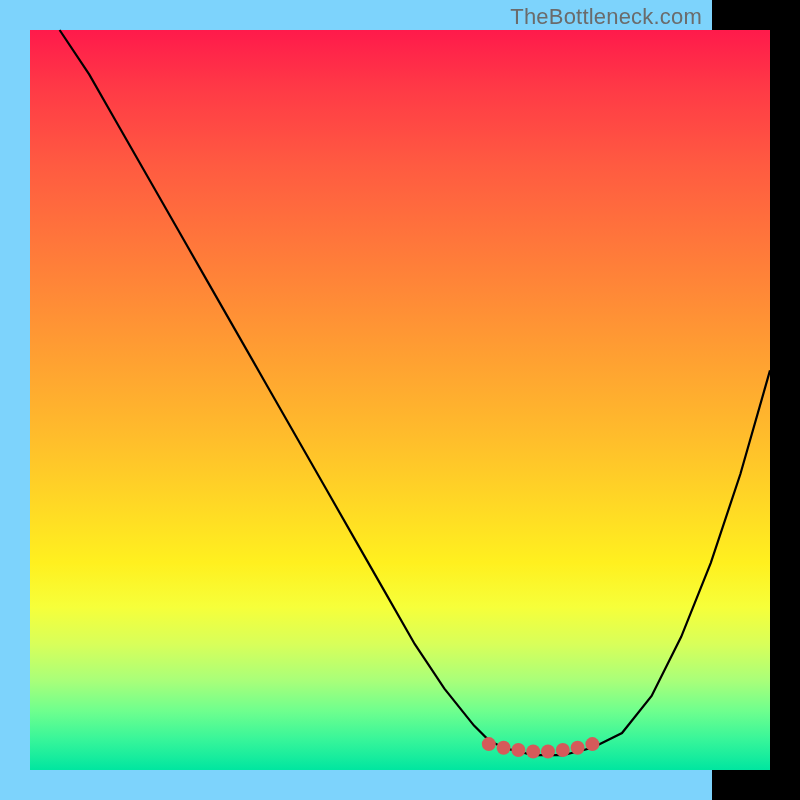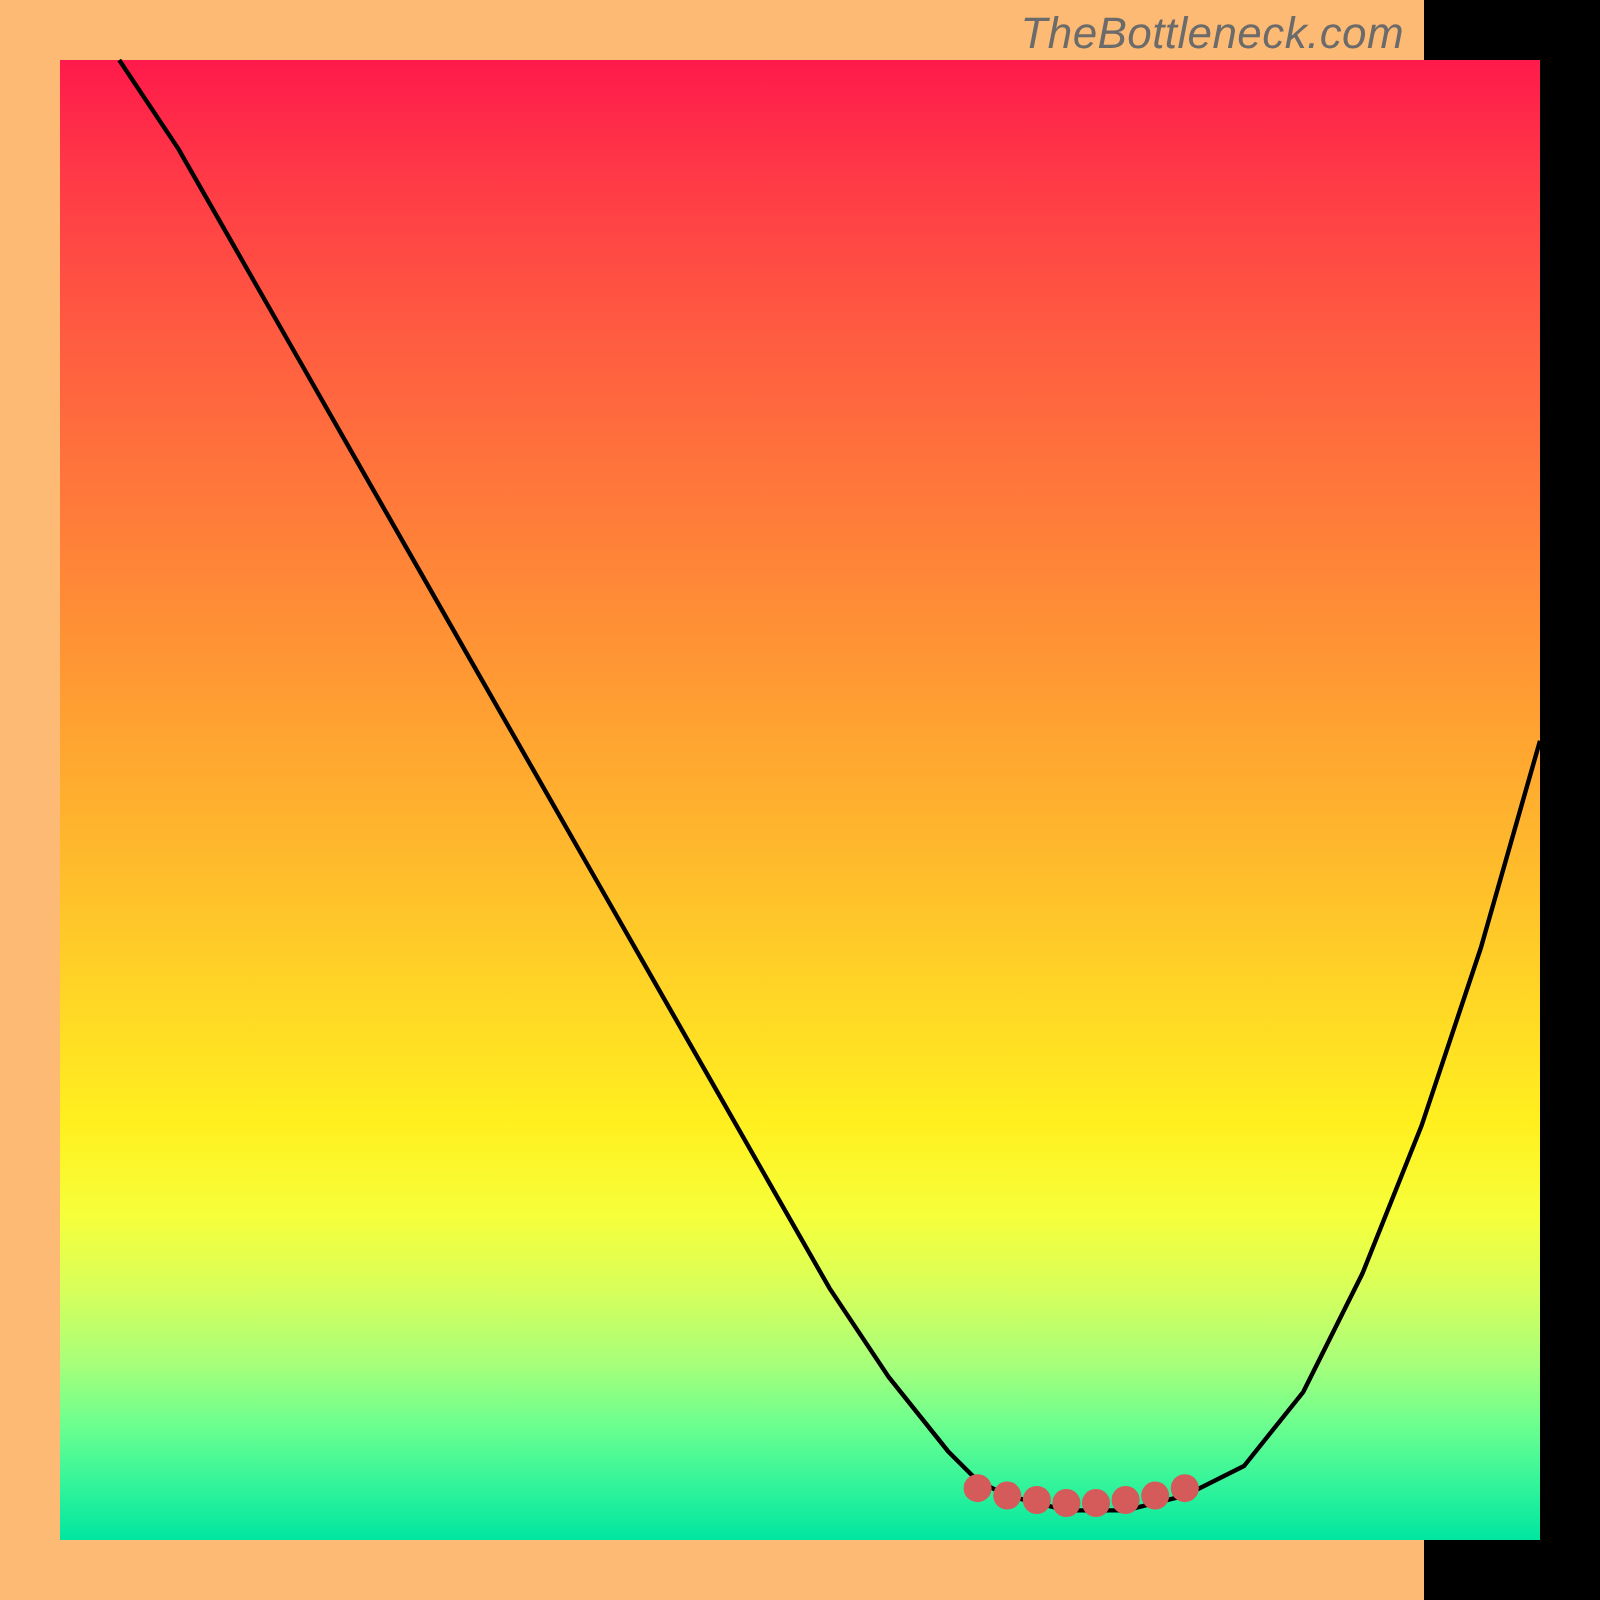--- a/index.html
+++ b/index.html
@@ -8,22 +8,21 @@
     width: 800px;
     height: 800px;
     background: #000;
     overflow: hidden;
     font-family: Arial, Helvetica, sans-serif;
   }
   .frame {
     position: relative;
     width: 712px;
     height: 800px;
-    background: #fdba74;
-    font-style: italic;
+    background: #7dd3fc;
   }
   .plot {
     position: absolute;
     left: 30px;
     top: 30px;
     width: 740px;
     height: 740px;
     
     background: linear-gradient(
       to bottom,

